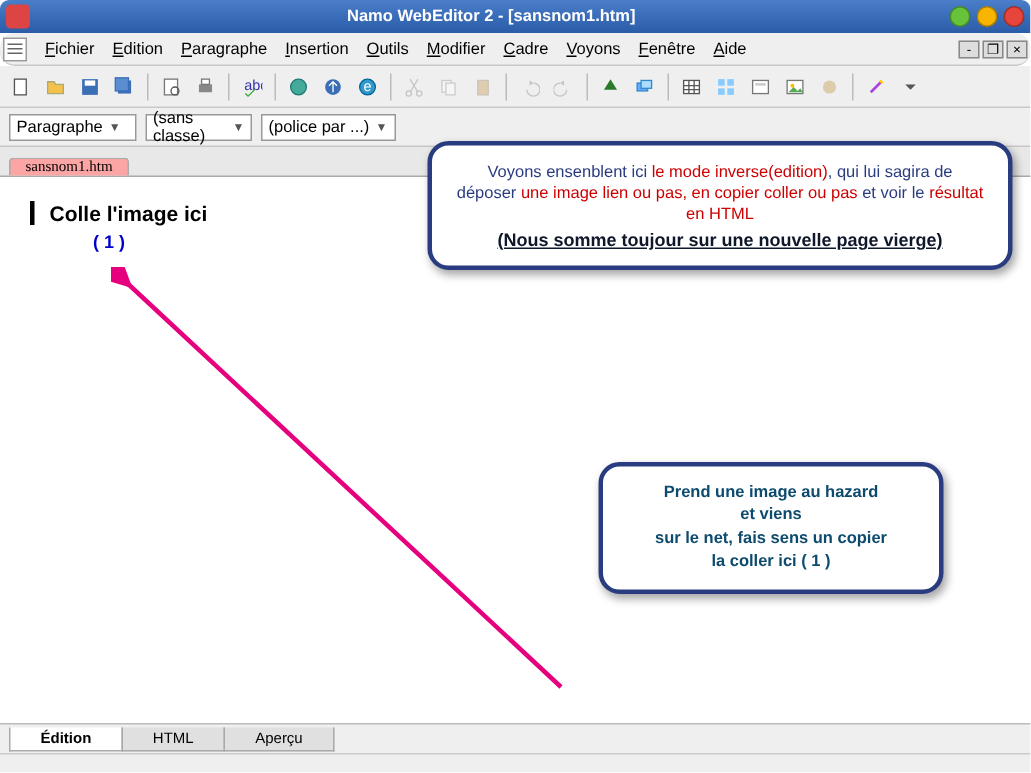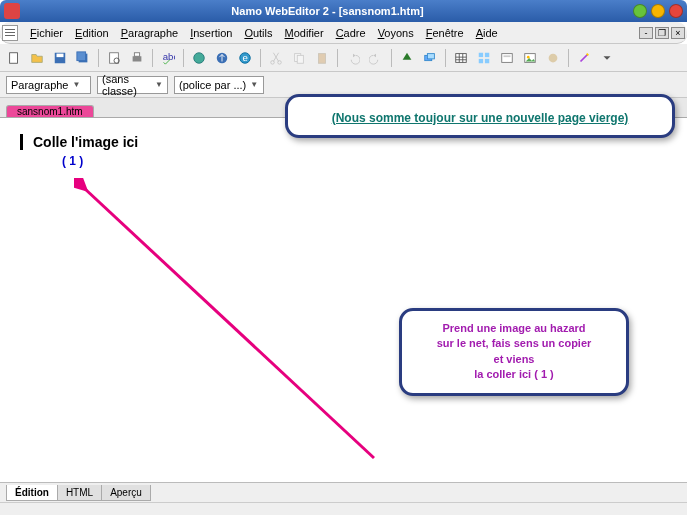--- a/index.html
+++ b/index.html
@@ -18,33 +18,33 @@
 .winctrl { display:flex; gap:2px; }
 .winctrl div { width:14px; height:12px; border:1px solid #888; background:#ddd; font-size:9px; text-align:center; line-height:10px; }
 .toolbar { background:#efefef; height:28px; display:flex; align-items:center; padding:0 4px; border-bottom:1px solid #c8c8c8; gap:3px; }
 .tbtn { width:20px; height:20px; display:flex; align-items:center; justify-content:center; border:1px solid transparent; border-radius:2px; }
 .tbtn svg{width:14px;height:14px}
 .tsep{width:1px;height:18px;background:#bbb;margin:0 2px}
 .formatbar { background:#efefef; height:26px; display:flex; align-items:center; padding:0 6px; border-bottom:1px solid #c8c8c8; gap:6px; }
 .combo { background:#fff; border:1px solid #999; height:18px; display:flex; align-items:center; padding:0 4px; font-size:11px; position:relative; }
 .combo .arrow{margin-left:4px;font-size:8px;color:#555}
 .tabbar { background:#e8e8e8; height:20px; display:flex; align-items:flex-end; padding-left:6px; border-bottom:1px solid #aaa; }
-.filetab { background:#ec4899; border:1px solid #aaa; border-bottom:none; padding:0 10px; border-radius:3px 3px 0 0; font-size:10px; }
+.filetab { background:#fca5a5; border:1px solid #aaa; border-bottom:none; padding:0 10px; border-radius:3px 3px 0 0; font-size:10px;font-family:Liberation Serif, serif; }
 .editor { position:relative; background:#fff; height:364px; padding:16px 20px; }
 .heading { font-size:14px; font-weight:bold; border-left:3px solid #000; padding-left:10px; }
 .marker { color:#0000cc; font-weight:bold; margin-left:42px; margin-top:4px; font-size:12px; }
 .callout { position:absolute; background:#fff; border:3px solid #2a3c80; border-radius:14px; padding:10px 16px; text-align:center; box-shadow:2px 3px 6px rgba(0,0,0,.35); }
 .call1 { top:-24px; right:12px; width:390px; }
 .call1 .l1{color:#2a3c80;font-size:12px}
 .call1 .l1 .hl{color:#c00}
-.call1 .l2{color:#0f766e;font-size:12px;font-weight:bold;text-decoration:underline;margin-top:4px}
-.call2 { top:190px; right:58px; width:230px; color:#a21caf; font-weight:bold; font-size:12px; line-height:1.4; }
+.call1 .l2{color:#0f172a;font-size:12px;font-weight:bold;text-decoration:underline;margin-top:4px}
+.call2 { top:190px; right:58px; width:230px; color:#0c4a6e; font-weight:bold; font-size:12px; line-height:1.4; }
 .arrow-svg{position:absolute;top:60px;left:74px;pointer-events:none}
 .bottomtabs { height:20px; background:#efefef; display:flex; align-items:center; padding-left:6px; border-top:1px solid #bbb; }
-.btab { font-size:10px; padding:2px 8px; border:1px solid #aaa; border-top:none; background:#e0e0e0; margin-right:-1px; }
+.btab { font-size:10px; padding:2px 20px; border:1px solid #aaa; border-top:none; background:#e0e0e0; margin-right:-1px; }
 .btab.active{background:#fff;font-weight:bold}
 .btab:after{content:"";}
 .statusbar{height:13px;background:#efefef;border-top:1px solid #ccc}
 </style>
 </head>
 <body>
 
 <div class="titlebar">
   <div class="appicon"></div>
   <div class="title">Namo WebEditor 2 - [sansnom1.htm]</div>
@@ -246,27 +246,30 @@
 
 <div class="tabbar">
   <div class="filetab">sansnom1.htm</div>
 </div>
 
 <div class="editor">
   <div class="heading">Colle l'image ici</div>
   <div class="marker">( 1 )</div>
 
   <div class="callout call1">
+    <div class="l1">
+      <span>Voyons ensenblent ici </span><span class="hl">le mode inverse(edition)</span><span>, qui lui sagira de déposer </span><span class="hl">une image lien ou pas, en copier coller ou pas </span><span>et voir le </span><span class="hl">résultat en HTML</span>
+    </div>
     <div class="l2">(Nous somme toujour sur une nouvelle page vierge)</div>
   </div>
 
   <div class="callout call2">
     <div>Prend une image au hazard</div>
+    <div>et viens</div>
     <div>sur le net, fais sens un copier</div>
-    <div>et viens</div>
     <div>la coller ici ( 1 )</div>
   </div>
 
   <svg class="arrow-svg" width="320" height="300">
     <defs>
         <marker id="ah" markerWidth="8" markerHeight="8" refX="2" refY="4" orient="auto">
           <path d="M8 0L0 4l8 4z" fill="#e6007e"></path>
         </marker>
       </defs>
     <line x1="300" y1="280" x2="10" y2="10" stroke="#e6007e" stroke-width="3" marker-end="url(#ah)"></line>

